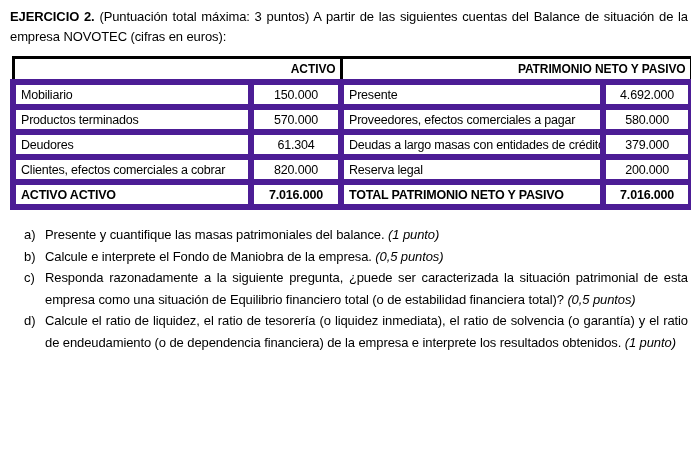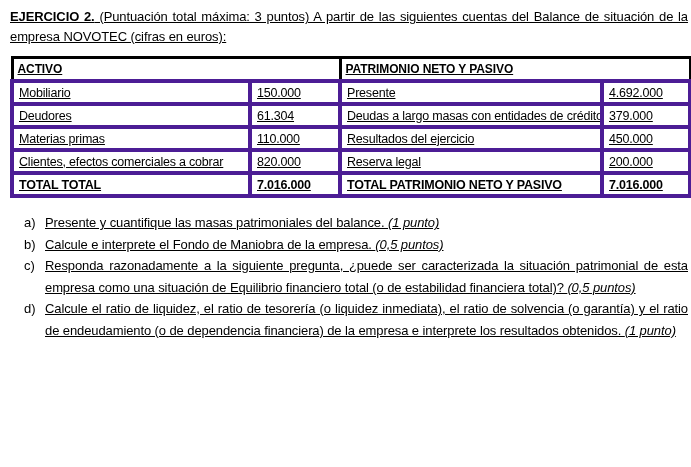--- a/index.html
+++ b/index.html
@@ -8,57 +8,56 @@
     background: #ffffff;
     color: #000000;
     font-family: "Liberation Sans", sans-serif;
   }
   .page {
     width: 691px;
     height: 460px;
     box-sizing: border-box;
     padding: 7px 3px 16px 10px;
     overflow: hidden;
-    text-decoration: underline;
   }
   .title {
     font-size: 13px;
     line-height: 19.5px;
     text-align: justify;
     letter-spacing: -0.1px;
   }
   .title-bold { font-weight: bold; }
 
   table.balance {
     border-collapse: collapse;
     table-layout: fixed;
     width: 678px;
     margin-top: 10px;
     border: 3px solid #000;
   }
   table.balance th {
     font-size: 12px;
     font-weight: bold;
-    text-align: left;
+    text-align: right;
     padding: 3px 4px;
     border: 1px solid #000;
     border-bottom: 3px solid #000;
     letter-spacing: -0.1px;
   }
   table.balance td {
     font-size: 12.5px;
     padding: 2px 5px;
     height: 15px;
-    border: 4px solid #4c1d95;
+    border: 6px solid #4c1d95;
     white-space: nowrap;
     overflow: hidden;
     letter-spacing: -0.2px;
   }
   .sec-r { border-right: 3px solid #000 !important; }
-  td.val { text-align: left; }
+  td.val { text-align: center; }
   tr.total td {
     border-top: 3px solid #000;
     font-weight: bold;
   }
 
   .questions {
     margin-top: 14px;
     width: 678px;
   }
   .q {
@@ -97,39 +96,39 @@
       <th colspan="2" class="sec-r">ACTIVO</th>
       <th colspan="2">PATRIMONIO NETO Y PASIVO</th>
     </tr>
     <tr>
       <td>Mobiliario</td>
       <td class="val sec-r">150.000</td>
       <td>Presente</td>
       <td class="val">4.692.000</td>
     </tr>
     <tr>
+      <td>Productos terminados</td>
+      <td class="val sec-r">570.000</td>
+      <td>Proveedores, efectos comerciales a pagar</td>
+      <td class="val">580.000</td>
+    </tr>
+    <tr>
       <td>Deudores</td>
       <td class="val sec-r">61.304</td>
       <td>Deudas a largo masas con entidades de crédito</td>
       <td class="val">379.000</td>
-    </tr>
-    <tr>
-      <td>Materias primas</td>
-      <td class="val sec-r">110.000</td>
-      <td>Resultados del ejercicio</td>
-      <td class="val">450.000</td>
     </tr>
     <tr>
       <td>Clientes, efectos comerciales a cobrar</td>
       <td class="val sec-r">820.000</td>
       <td>Reserva legal</td>
       <td class="val">200.000</td>
     </tr>
     <tr class="total">
-      <td>TOTAL TOTAL</td>
+      <td>ACTIVO ACTIVO</td>
       <td class="val sec-r">7.016.000</td>
       <td>TOTAL PATRIMONIO NETO Y PASIVO</td>
       <td class="val">7.016.000</td>
     </tr>
   </tbody>
     </table>
 
   <div class="questions">
     <div class="q">
       <span class="q-letter">a)</span><span>Presente y cuantifique las masas patrimoniales del balance. </span><span class="points">(1 punto)</span>

